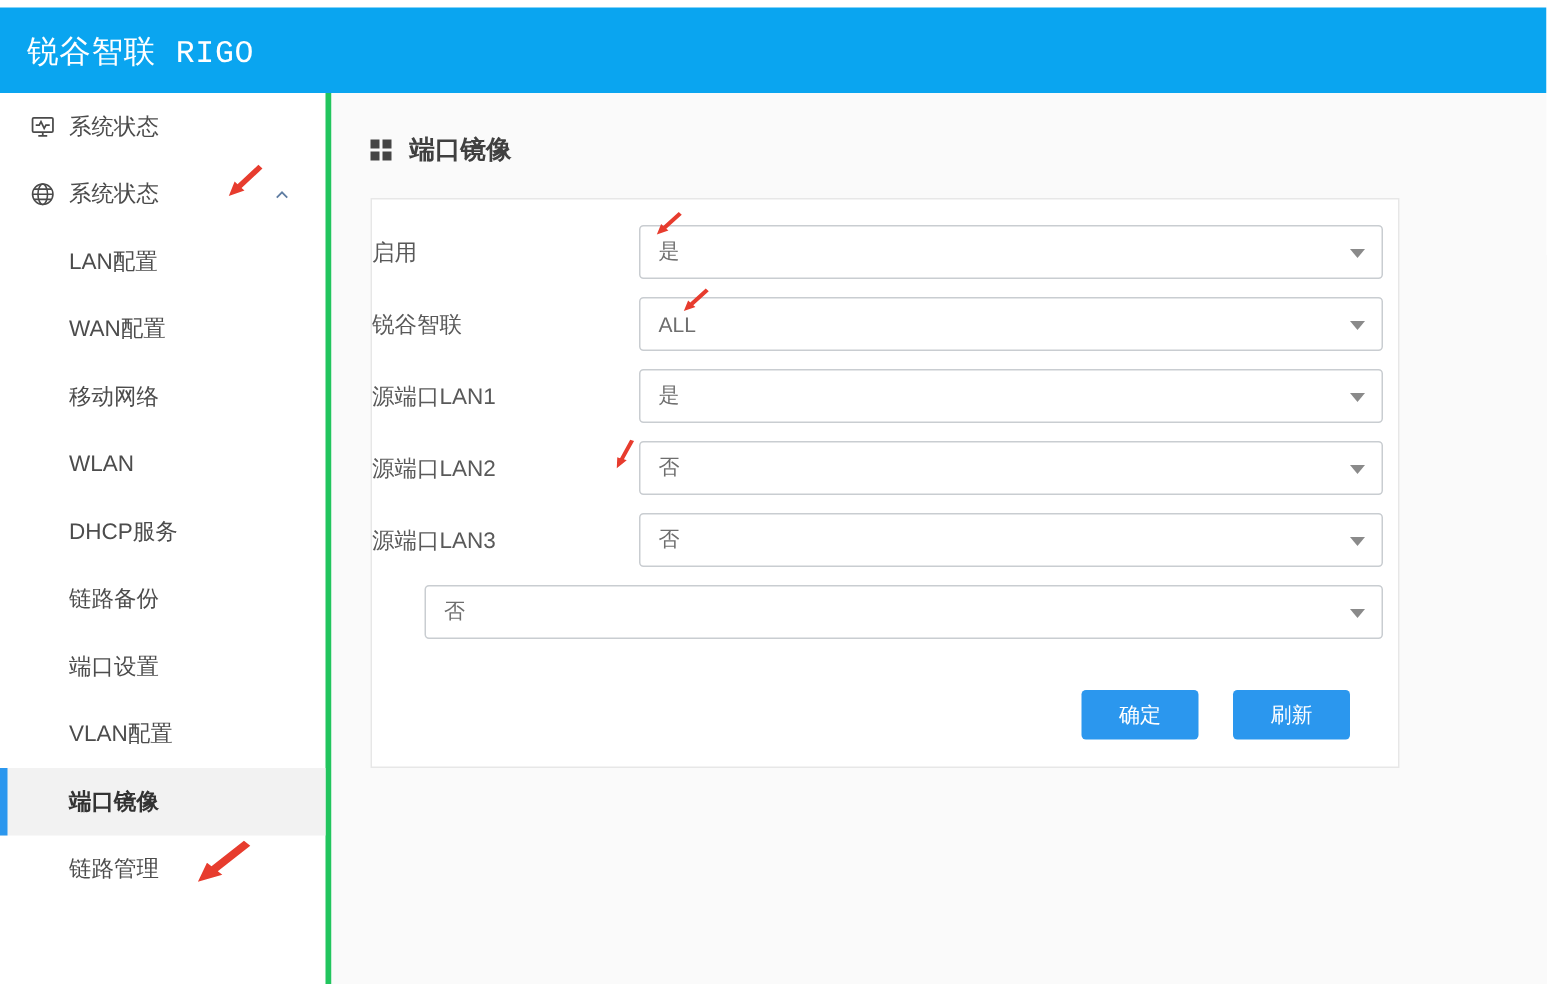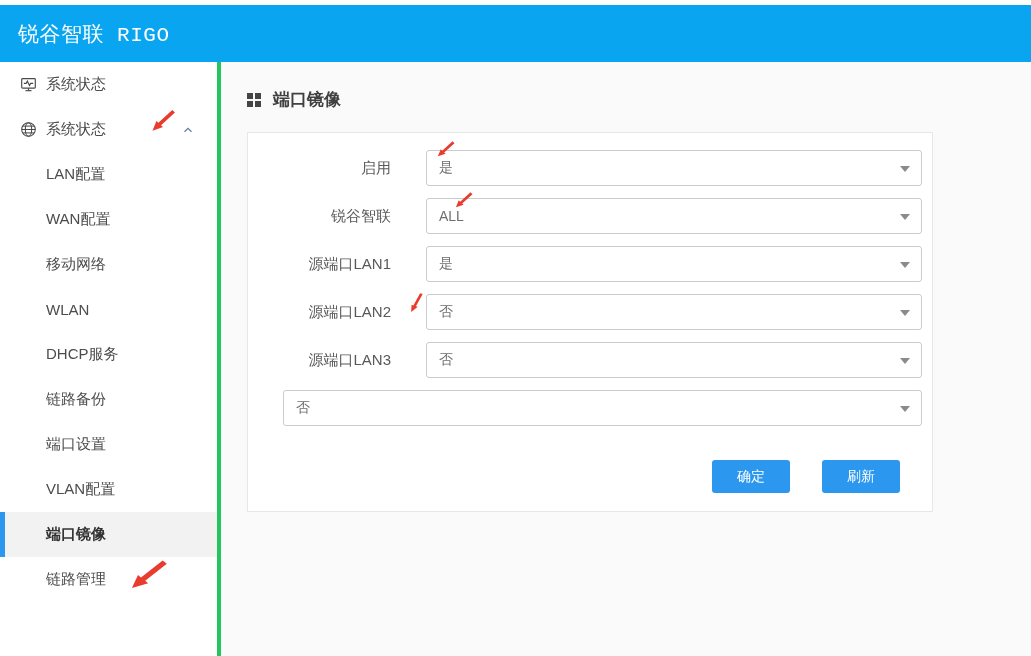--- a/index.html
+++ b/index.html
@@ -26,28 +26,28 @@
   .side-item.selected { background:#f2f2f2; border-left:5px solid var(--selected_bar,#2b97ee); padding-left:41px; font-weight:bold; color:#333; }
 
   
   .page-title-row { display:flex; align-items:center; padding:26px 0 0 26px; }
   .grid-icon { width:14px; height:14px; margin-right:12px; display:grid; grid-template-columns:6px 6px; grid-template-rows:6px 6px; gap:2px; }
   .grid-icon span { background:#454545; }
   .page-title { font-size:17px; font-weight:bold; color:#404040; }
 
   .panel { width:686px; margin:21px 0 0 26px; background:#fff; border:1px solid #e7e7e7; padding:17px 10px 18px 0; }
   .form-row { display:flex; align-items:center; margin-bottom:12px; }
-  .form-label { width:143px; text-align:right; font-size:15px; color:#595959; flex:none; }
+  .form-label { width:143px; font-size:15px; color:#595959; flex:none; }
   .select { flex:1; margin-left:35px; height:36px; border:1px solid #c9cdd1; border-radius:3px; background:#fff;
     display:flex; align-items:center; padding:0 30px 0 12px; position:relative; cursor:pointer; }
   .select-value { font-size:14px; color:#6e6e6e; }
   .caret { position:absolute; right:11px; top:50%; margin-top:-2px; width:0; height:0;
     border-left:5px solid transparent; border-right:5px solid transparent; border-top:6px solid #8a8a8a; }
 
-  .btn-row { display:flex; justify-content:flex-end; align-items:center; gap:32px; padding-right:22px; margin-top:34px; }
+  .btn-row { display:flex; justify-content:flex-end; align-items:center; gap:23px; padding-right:22px; margin-top:34px; }
   .btn { min-width:78px; height:33px; background:var(--button_bg,#2b97ee); color:#fff; border:none; border-radius:3px;
     font-size:14px; font-family:"Liberation Sans", sans-serif; cursor:pointer; padding:0 18px; }
 
   
   .anno { position:absolute; pointer-events:none; }
   .anno svg { display:block; width:100%; height:100%; }
   .anno polygon { fill:var(--annotation_red,#e73c2e); }
 </style>
 </head>
 <body>

